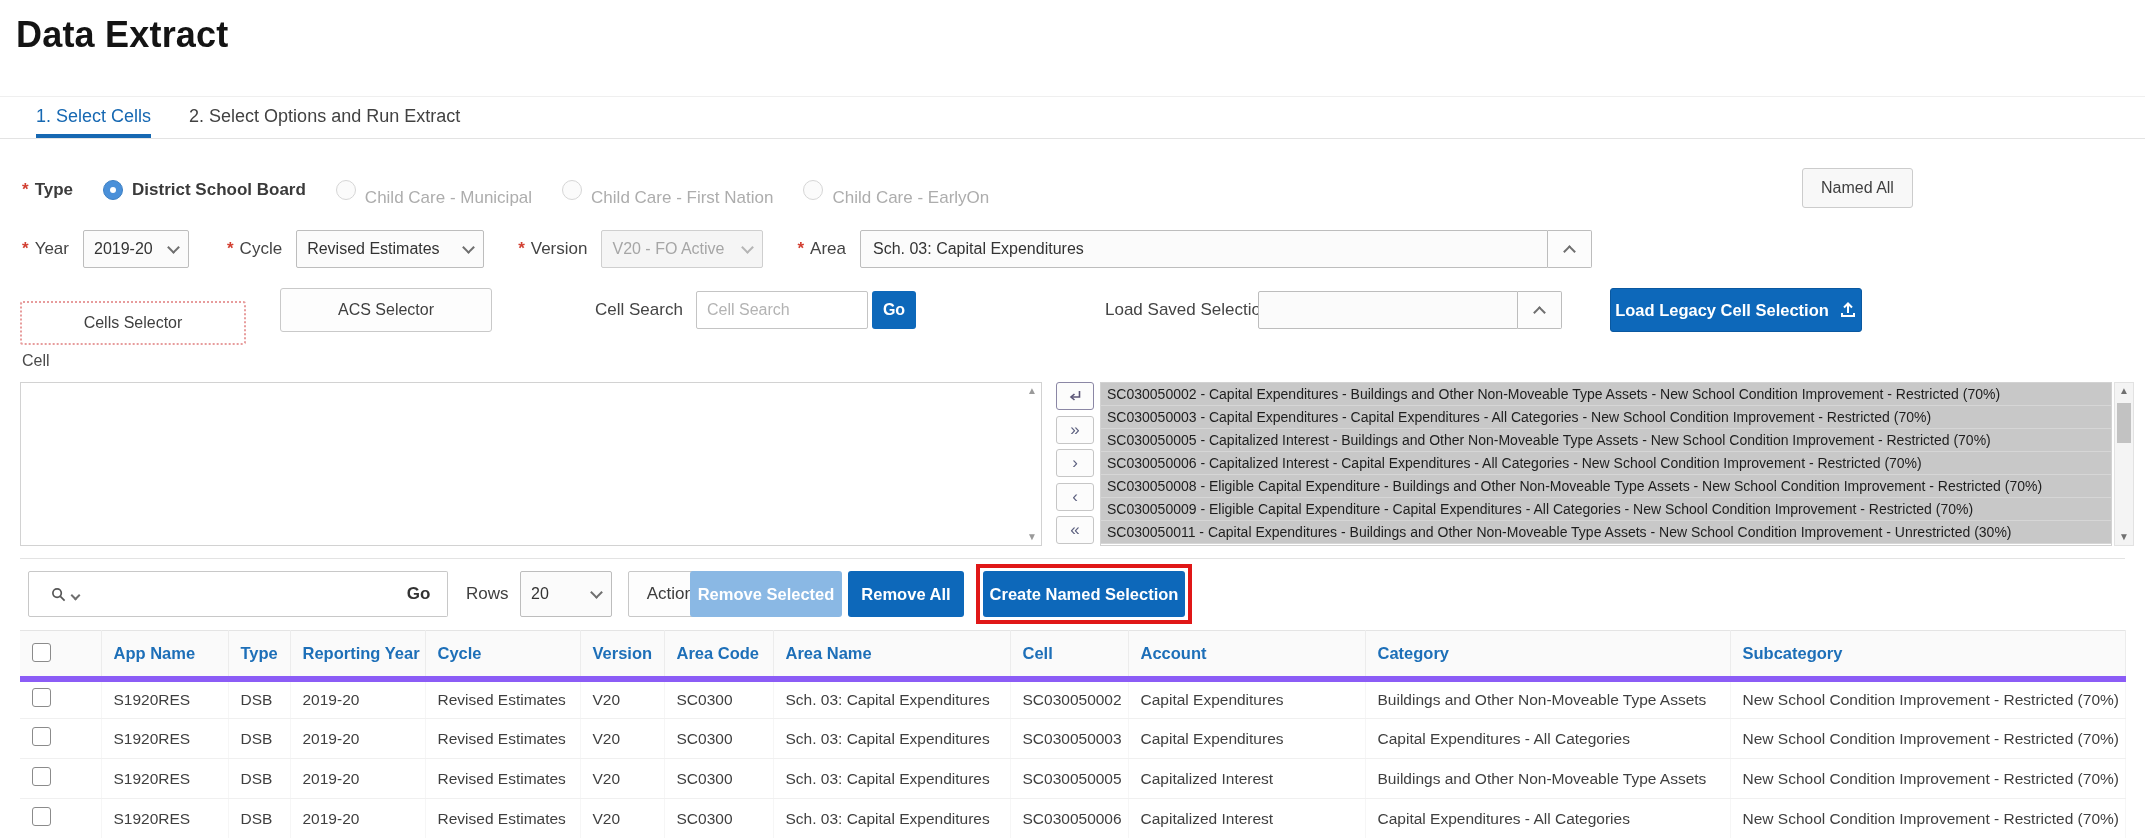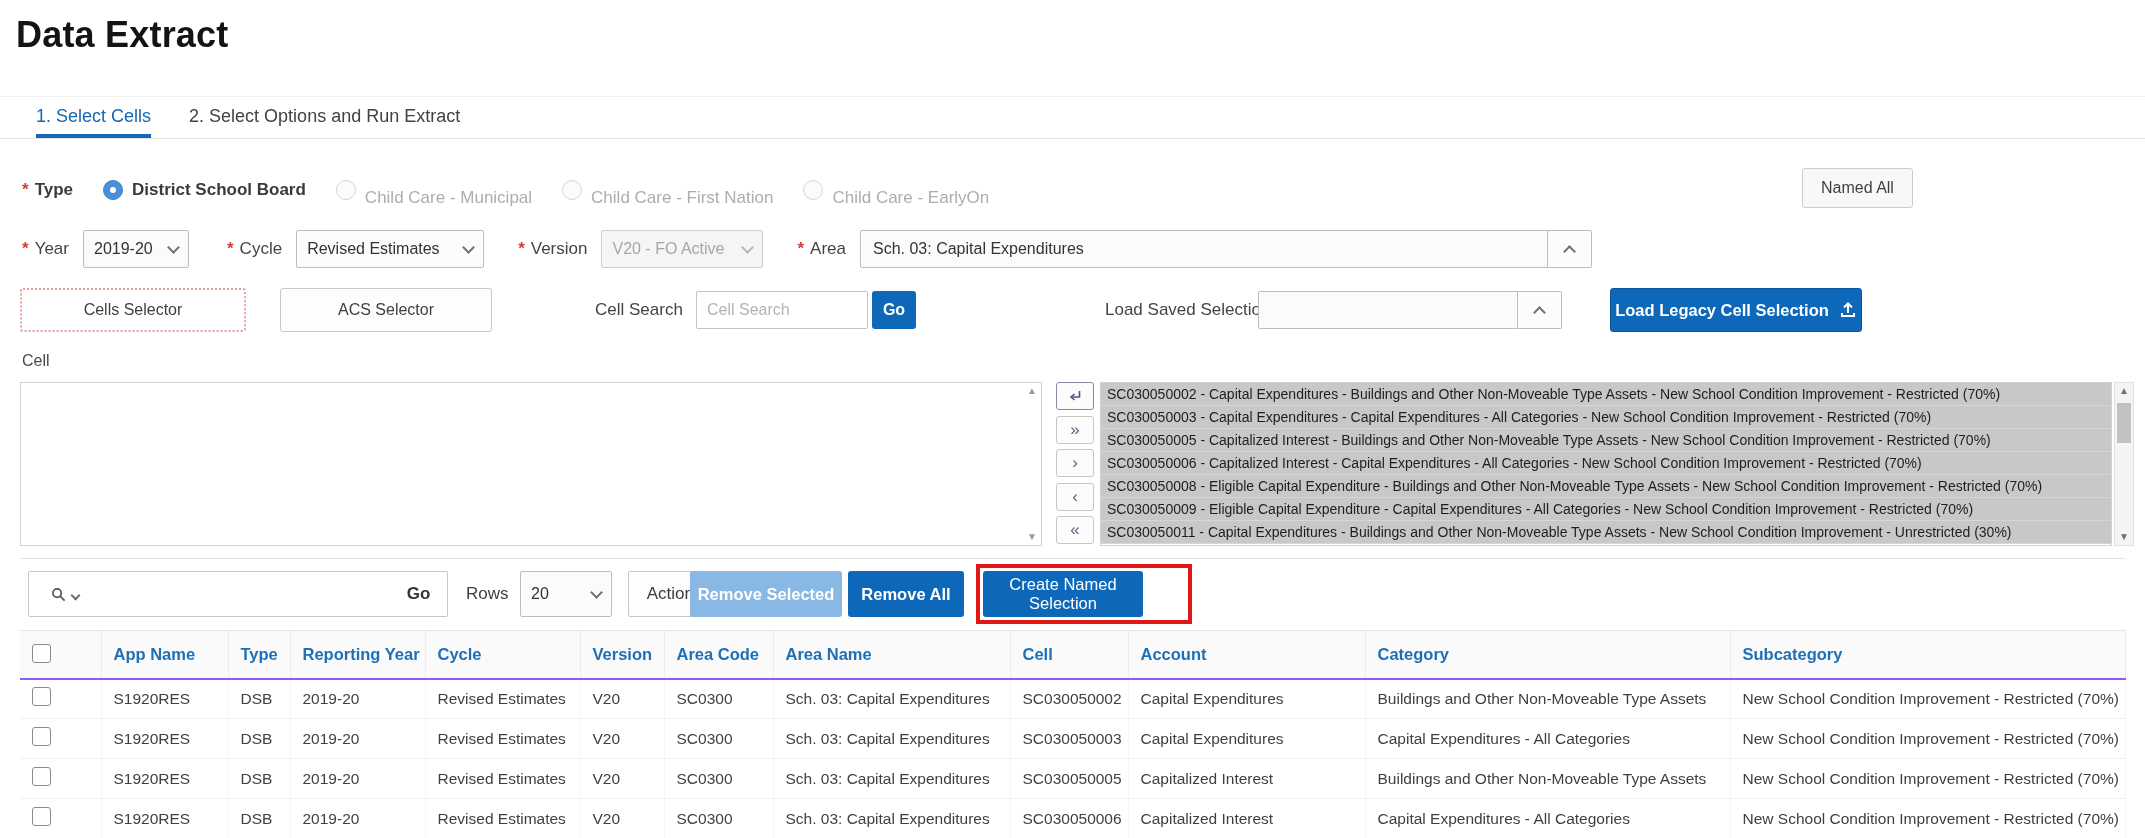--- a/index.html
+++ b/index.html
@@ -45,21 +45,21 @@
   .chev{width:9px;height:9px;border-right:2px solid #6f6f6f;border-bottom:2px solid #6f6f6f;transform:rotate(45deg);margin-left:12px;margin-top:-4px;flex:none;}
   .chev.up{transform:rotate(-135deg);margin-top:4px;}
   .combo-input{height:38px;border:1px solid #bdbdbd;border-radius:2px 0 0 2px;background:#fbfbfb;display:flex;align-items:center;
     padding:0 12px;font-size:16px;color:#333;}
   .combo-btn{height:38px;width:44px;border:1px solid #bdbdbd;border-left:none;border-radius:0 2px 2px 0;background:#fcfcfc;
     display:flex;align-items:center;justify-content:center;cursor:pointer;}
   .combo-btn .chev{margin:0;margin-top:4px;}
   
   #buttons-row{left:20px;top:288px;height:44px;width:2105px;}
   .btn{font-family:inherit;cursor:pointer;border-radius:3px;font-size:16px;}
-  #cells-selector{left:0;top:0;width:226px;height:44px;background:#fff;border:2px dotted #e79c9c;color:#3f3f3f;}
+  #cells-selector{left:0;top:13px;width:226px;height:44px;background:#fff;border:2px dotted #e79c9c;color:#3f3f3f;}
   #acs-selector{left:260px;top:0;width:212px;height:44px;background:#fdfdfd;border:1px solid #c9c9c9;color:#3f3f3f;}
   #cell-search-label{left:575px;top:0;line-height:44px;font-size:17px;color:#444;}
   #cell-search-input{left:676px;top:3px;width:172px;height:38px;border:1px solid #c4c4c4;border-radius:2px;background:#fff;
     padding:0 10px;font-size:16px;color:#333;font-family:inherit;}
   #cell-search-input::placeholder{color:#b3b3b3;}
   #cell-search-go{left:852px;top:3px;width:44px;height:38px;background:var(--primary-blue);color:#fff;border:none;font-weight:700;}
   #load-saved-label{left:1085px;top:0;line-height:44px;font-size:17px;color:#444;}
   #saved-combo{left:1238px;top:3px;width:260px;}
   #saved-combo-btn{left:1498px;top:3px;}
   #legacy-btn{left:1590px;top:0;width:252px;height:44px;background:var(--primary-blue);color:#fff;border:1px solid #0a58a0;
@@ -85,26 +85,26 @@
   #search-btn{left:8px;width:74px;border:1px solid #c8c8c8;border-radius:2px 0 0 2px;background:#fff;display:flex;align-items:center;justify-content:center;gap:6px;}
   #search-input{left:81px;width:290px;border:1px solid #c8c8c8;border-left:none;background:#fff;padding:0 10px;font-size:16px;font-family:inherit;color:#333;}
   #toolbar-go{left:370px;width:58px;border:1px solid #c8c8c8;border-left:none;border-radius:0 2px 2px 0;background:#fff;font-weight:700;color:#333;font-size:17px;}
   #rows-label{left:446px;line-height:46px;font-size:17px;color:#3f3f3f;height:46px;}
   #rows-select{left:500px;width:92px;}
   #actions-btn{left:608px;width:104px;border:1px solid #c8c8c8;border-radius:2px;background:#fdfdfd;color:#3c3c3c;
     display:flex;align-items:center;justify-content:center;font-size:17px;gap:4px;}
   #remove-selected{left:670px;width:152px;background:var(--disabled-blue);color:#fff;font-weight:700;border:none;font-size:16.5px;cursor:default;}
   #remove-all{left:828px;width:116px;background:var(--primary-blue);color:#fff;font-weight:700;border:none;font-size:16.5px;}
   #red-box{left:956px;top:5px;width:216px;height:60px;border:4px solid var(--highlight-red);}
-  #create-named{left:963px;width:160px;background:var(--primary-blue);color:#fff;font-weight:400;border:none;font-size:16.5px;}
+  #create-named{left:963px;width:202px;background:var(--primary-blue);color:#fff;font-weight:700;border:none;font-size:16.5px;}
   
   #table-wrap{left:20px;top:630px;width:2105px;}
   table{border-collapse:collapse;table-layout:fixed;width:2105px;}
   th{height:48px;background:#fafafa;color:var(--header-link-blue);font-size:16.5px;font-weight:600;text-align:left;
-    padding-left:12px;border-top:1px solid #e4e4e4;border-bottom:2px solid #8b5cf6;border-right:1px solid #ececec;cursor:pointer;
+    padding-left:12px;border-top:1px solid #e4e4e4;border-bottom:6px solid #8b5cf6;border-right:1px solid #ececec;cursor:pointer;
     white-space:nowrap;overflow:hidden;}
   td{height:40px;font-size:15.5px;color:#3f3f3f;padding-left:12px;border-bottom:1px solid #f0f0f0;border-right:1px solid #f6f6f6;
     white-space:nowrap;overflow:hidden;}
   .checkbox{width:19px;height:19px;border:1.6px solid #8b8b8b;border-radius:3px;background:#fff;display:inline-block;cursor:pointer;}
   th .checkbox{margin-top:2px;}
   .mag-icon{width:15px;height:15px;display:inline-block;}
 </style>
 </head>
 <body>
 

